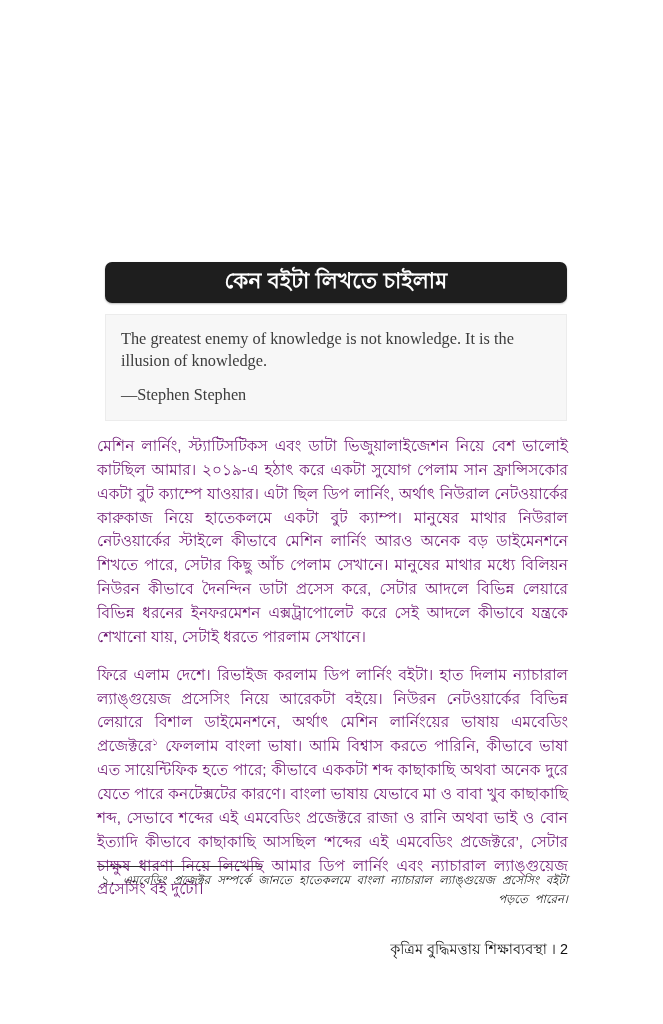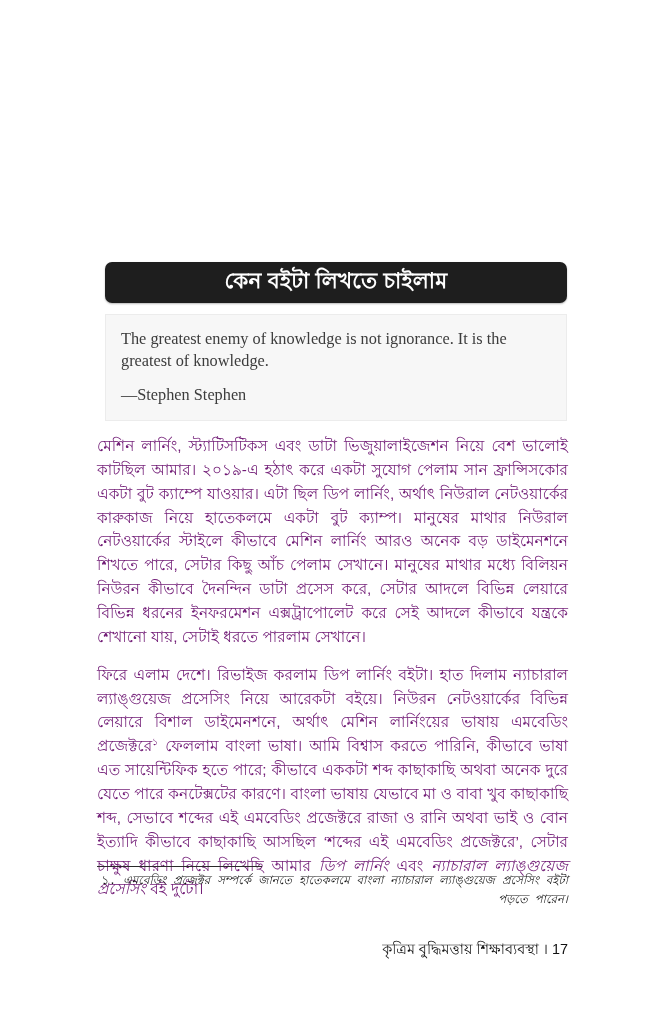--- a/index.html
+++ b/index.html
@@ -91,21 +91,20 @@
     font-size: 15.3px;
     line-height: 1.56;
     text-align: justify;
     text-justify: inter-word;
     color: #701a75;
     word-spacing: 0.2px;
   }
   p.body-par:last-child { margin-bottom: 0; }
 
   .em-title {
-    font-style: italic;
   }
   .fn-ref {
     font-size: 9.5px;
     vertical-align: super;
     line-height: 0;
   }
 
   
   .footnote-area {
     position: absolute;
@@ -148,21 +147,21 @@
 
 <div class="page">
 
   <div class="content">
 
     <div class="chapter-banner">
       <div class="chapter-title">কেন বইটা লিখতে চাইলাম</div>
     </div>
 
     <div class="quote-box">
-      <p class="quote-text">The greatest enemy of knowledge is not ignorance. It is the greatest of knowledge.</p>
+      <p class="quote-text">The greatest enemy of knowledge is not knowledge. It is the illusion of knowledge.</p>
       <p class="quote-attrib">—Stephen Stephen</p>
     </div>
 
     <div class="body-block">
 
       <p class="body-par">মেশিন লার্নিং, স্ট্যাটিসটিকস এবং ডাটা ভিজুয়ালাইজেশন নিয়ে বেশ ভালোই কাটছিল আমার। ২০১৯-এ হঠাৎ করে একটা সুযোগ পেলাম সান ফ্রান্সিসকোর একটা বুট ক্যাম্পে যাওয়ার। এটা ছিল ডিপ লার্নিং, অর্থাৎ নিউরাল নেটওয়ার্কের কারুকাজ নিয়ে হাতেকলমে একটা বুট ক্যাম্প। মানুষের মাথার নিউরাল নেটওয়ার্কের স্টাইলে কীভাবে মেশিন লার্নিং আরও অনেক বড় ডাইমেনশনে শিখতে পারে, সেটার কিছু আঁচ পেলাম সেখানে। মানুষের মাথার মধ্যে বিলিয়ন নিউরন কীভাবে দৈনন্দিন ডাটা প্রসেস করে, সেটার আদলে বিভিন্ন লেয়ারে বিভিন্ন ধরনের ইনফরমেশন এক্সট্রাপোলেট করে সেই আদলে কীভাবে যন্ত্রকে শেখানো যায়, সেটাই ধরতে পারলাম সেখানে।</p>
 
       <p class="body-par">
         <span>ফিরে এলাম দেশে। রিভাইজ করলাম ডিপ লার্নিং বইটা। হাত দিলাম ন্যাচারাল ল্যাঙ্গুয়েজ প্রসেসিং নিয়ে আরেকটা বইয়ে। নিউরন নেটওয়ার্কের বিভিন্ন লেয়ারে বিশাল ডাইমেনশনে, অর্থাৎ মেশিন লার্নিংয়ের ভাষায় এমবেডিং প্রজেক্টরে</span><span class="fn-ref">১</span><span> ফেললাম বাংলা ভাষা। আমি বিশ্বাস করতে পারিনি, কীভাবে ভাষা এত সায়েন্টিফিক হতে পারে; কীভাবে এককটা শব্দ কাছাকাছি অথবা অনেক দুরে যেতে পারে কনটেক্সটের কারণে। বাংলা ভাষায় যেভাবে মা ও বাবা খুব কাছাকাছি শব্দ, সেভাবে শব্দের এই এমবেডিং প্রজেক্টরে রাজা ও রানি অথবা ভাই ও বোন ইত্যাদি কীভাবে কাছাকাছি আসছিল ‘শব্দের এই এমবেডিং প্রজেক্টরে’, সেটার চাক্ষুষ ধারণা নিয়ে লিখেছি আমার </span><span class="em-title">ডিপ লার্নিং</span><span> এবং </span><span class="em-title">ন্যাচারাল ল্যাঙ্গুয়েজ প্রসেসিং</span><span> বই দুটো।</span>
       </p>
@@ -170,15 +169,15 @@
     </div>
   </div>
 
   <div class="footnote-area">
     <div class="footnote-rule"></div>
     <p class="footnote-text">
       <span class="fn-num">১.</span><span> এমবেডিং প্রজেক্টর সম্পর্কে জানতে হাতেকলমে বাংলা ন্যাচারাল ল্যাঙ্গুয়েজ প্রসেসিং বইটা পড়তে পারেন।</span>
     </p>
   </div>
 
-  <div class="page-footer">কৃত্রিম বুদ্ধিমত্তায় শিক্ষাব্যবস্থা । 17</div>
+  <div class="page-footer">কৃত্রিম বুদ্ধিমত্তায় শিক্ষাব্যবস্থা । 2</div>
 
 </div>
 
 </body></html>

